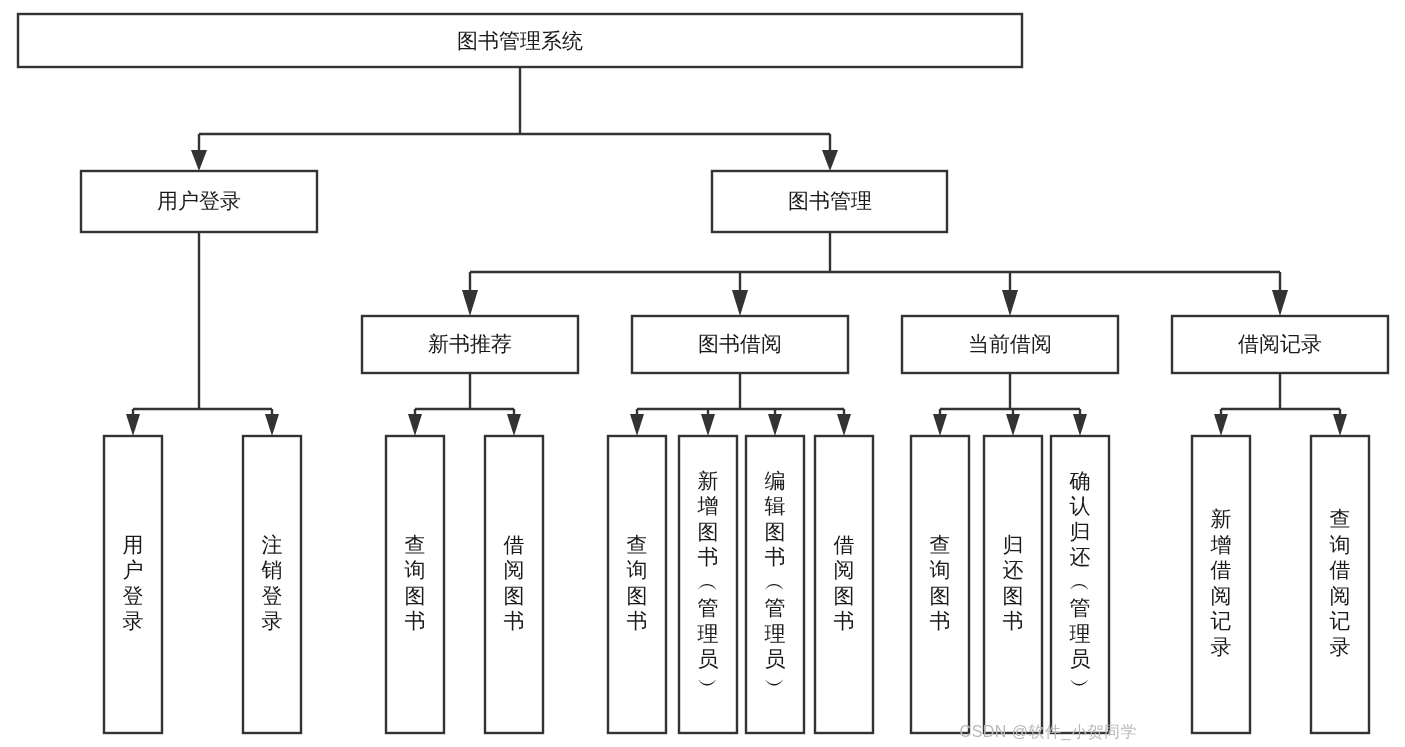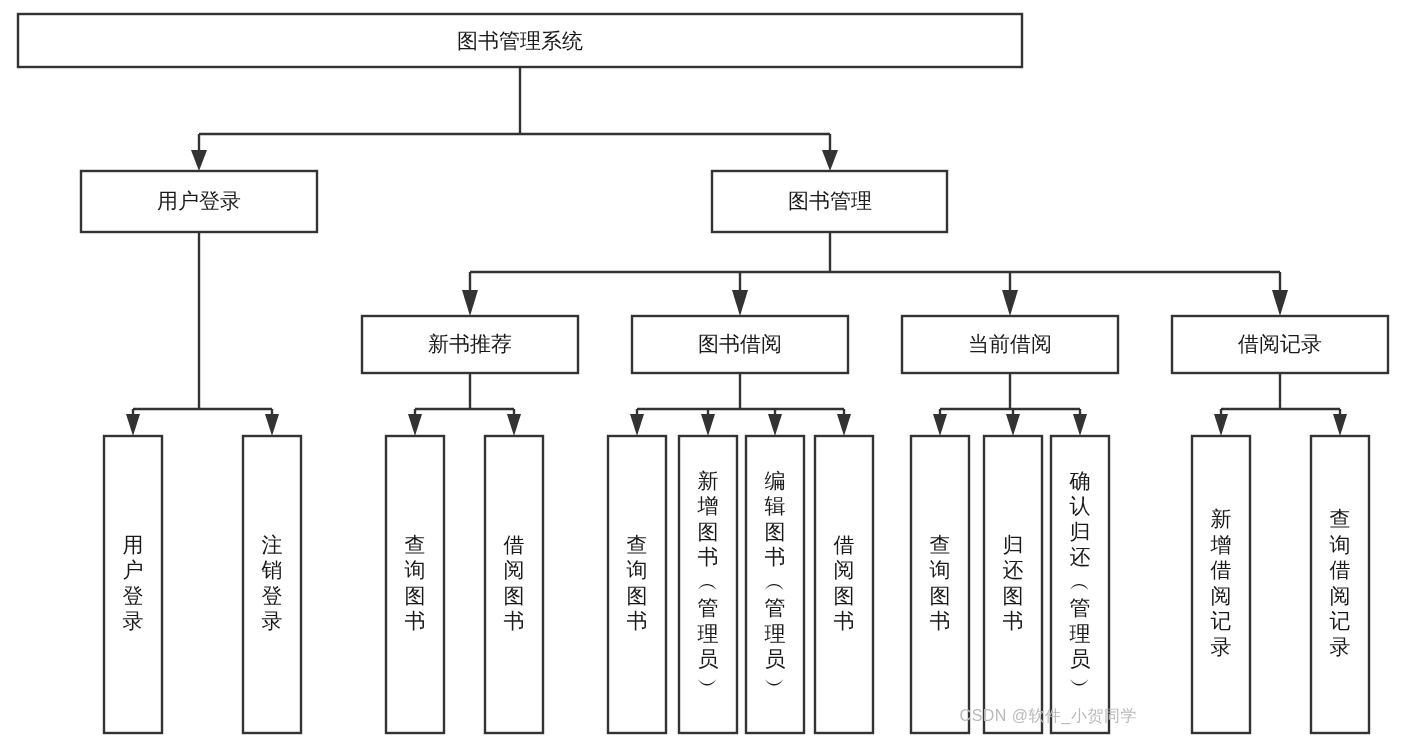--- a/index.html
+++ b/index.html
@@ -54,21 +54,21 @@
   .node-label-vert {
     font-family: "Liberation Sans", "DejaVu Sans", sans-serif;
     font-size: 21px;
     fill: #1a1a1a;
     text-anchor: middle;
     white-space: pre;
   }
   .watermark {
     position: absolute;
     right: 8px;
-    bottom: 20px;
+    bottom: 4px;
     font-family: "Liberation Sans", "DejaVu Sans", sans-serif;
     font-size: 16px;
     color: #b9b9b9;
     letter-spacing: 0.5px;
     user-select: none;
     pointer-events: none;
   }
 </style>
 </head>
 <body>

